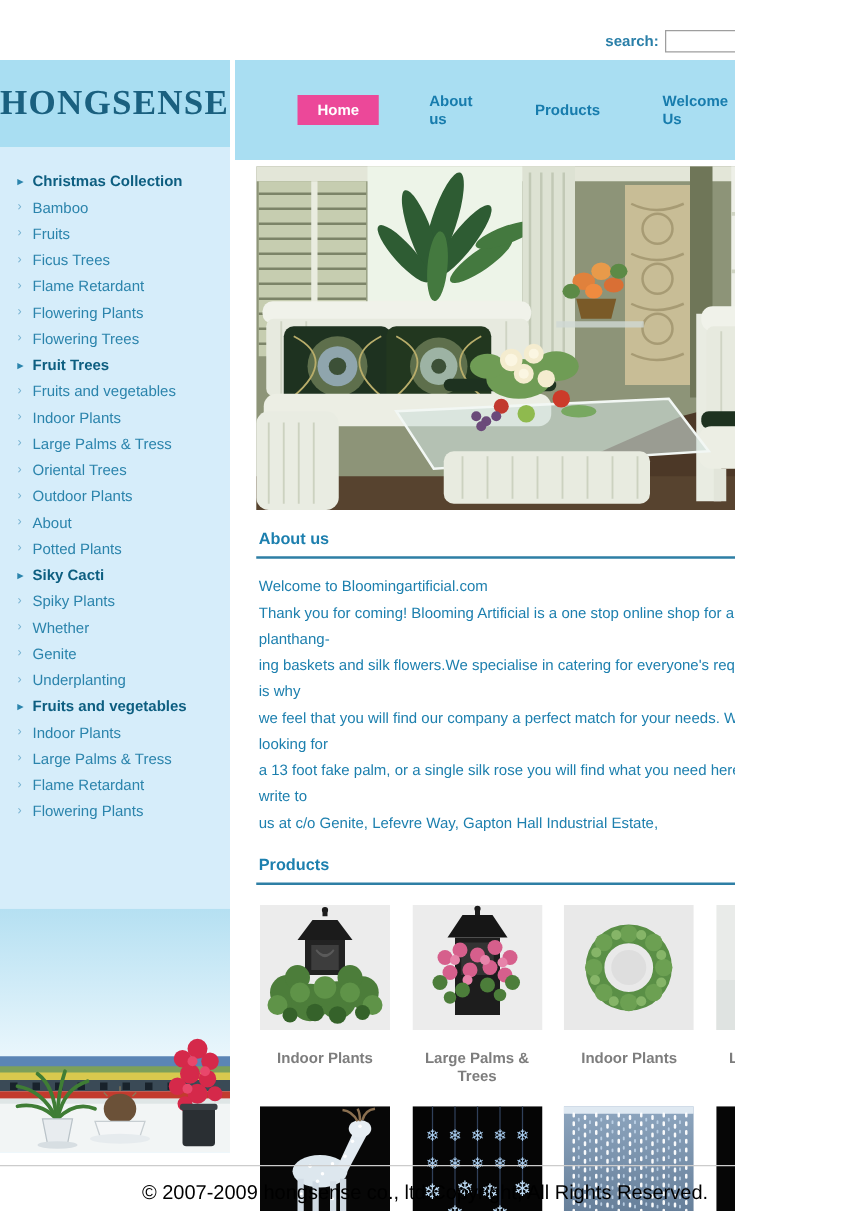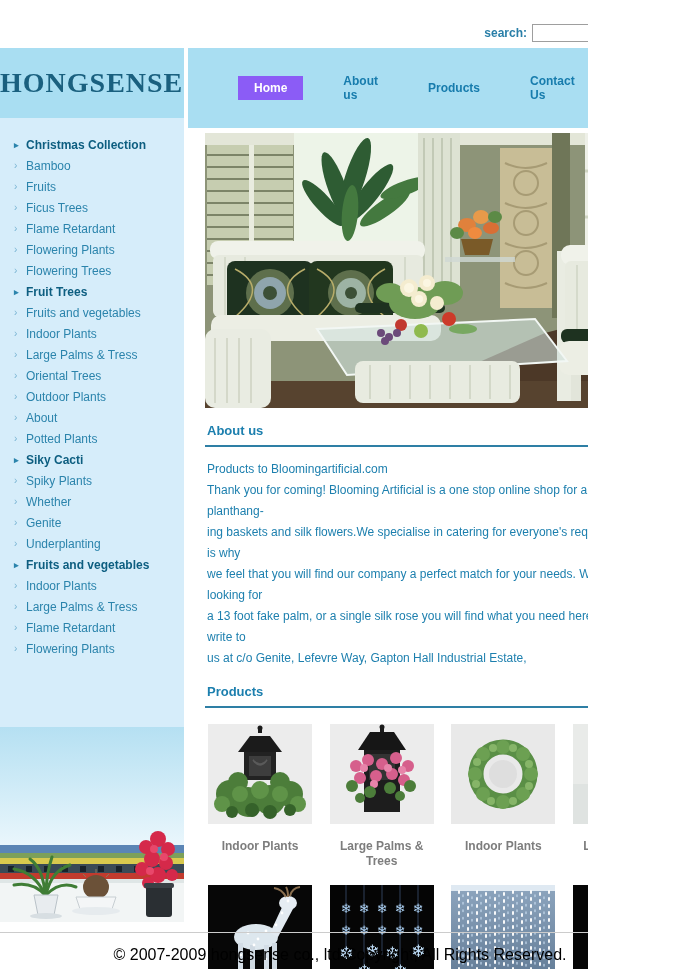--- a/index.html
+++ b/index.html
@@ -15,21 +15,21 @@
                 display:flex; align-items:center; justify-content:center; cursor:pointer; padding:0; }
 
   
   .header { position:absolute; top:48px; left:0; width:680px; height:80px; }
   .logo-box { position:absolute; left:0; top:0; width:184px; height:70px; background:#a9def2;
               display:flex; align-items:center; justify-content:flex-start; }
   .logo-text { font-family:"Liberation Serif", serif; font-size:28px; font-weight:bold; color:#1a607f; letter-spacing:1px; }
   .nav-band { position:absolute; left:188px; top:0; width:492px; height:80px; background:#a9def2;
               display:flex; align-items:center; padding-left:50px; gap:30px; }
   .nav-item { font-size:12px; font-weight:bold; color:#177cad; text-decoration:none; padding:5px 10px; cursor:pointer; }
-  .nav-item.active { background:#8b5cf6; color:#ffffff; padding:5px 16px; }
+  .nav-item.active { background:#ec4899; color:#ffffff; padding:5px 16px; }
 
   
   .sidebar { position:absolute; left:0; top:118px; width:184px; height:804px; background:#d6edfa; }
   .side-menu { padding-top:16px; }
   .side-item { display:flex; align-items:center; height:21px; padding-left:14px; font-size:12px;
                color:#2b84ac; cursor:pointer; }
   .side-item .marker { width:12px; font-size:10px; color:#79b4d2; }
   .side-item.bold { font-weight:bold; color:#0d5e80; }
   .side-item.bold .marker { color:#2b84ac; font-size:9px; }
   .side-photo { position:absolute; left:0; top:609px; width:184px; height:195px; }
@@ -74,21 +74,21 @@
   </div>
 
   <div class="header">
     <div class="logo-box">
       <span class="logo-text">HONGSENSE</span>
     </div>
     <div class="nav-band">
       <a class="nav-item active">Home</a>
       <a class="nav-item">About us</a>
       <a class="nav-item">Products</a>
-      <a class="nav-item">Contact Us</a>
+      <a class="nav-item">Welcome Us</a>
       <a class="nav-item">on line order</a>
     </div>
   </div>
 
   <div class="sidebar">
     <div class="side-menu">
   <div class="side-item bold">
     <span class="marker">▸</span>
     <span class="side-label">Christmas Collection</span>
   </div>
@@ -452,21 +452,21 @@
             <circle cx="184" cy="204" r="4"></circle>
             <circle cx="192" cy="200" r="4"></circle>
             <circle cx="180" cy="208" r="4"></circle>
           </g>
         <circle cx="216" cy="198" r="7" fill="#8fba4e"></circle>
         <ellipse cx="258" cy="196" rx="14" ry="5" fill="#78a861"></ellipse>
       </svg>
     </div>
 
     <div class="section-head">About us</div>
-    <div class="about-text"><span>Products to Bloomingartificial.com</span>
+    <div class="about-text"><span>Welcome to Bloomingartificial.com</span>
 <span>Thank you for coming! Blooming Artificial is a one stop online shop for all your replica planthang-
 ing baskets and silk flowers.We specialise in catering for everyone's requirements which is why
 we feel that you will find our company a perfect match for your needs. Whether you are looking for
 a 13 foot fake palm, or a single silk rose you will find what you need here.  You can also write to
 us at c/o Genite, Lefevre Way, Gapton Hall Industrial Estate,</span></div>
 
     <div class="section-head">Products</div>
 
     <div class="grid">
       <div class="card">

